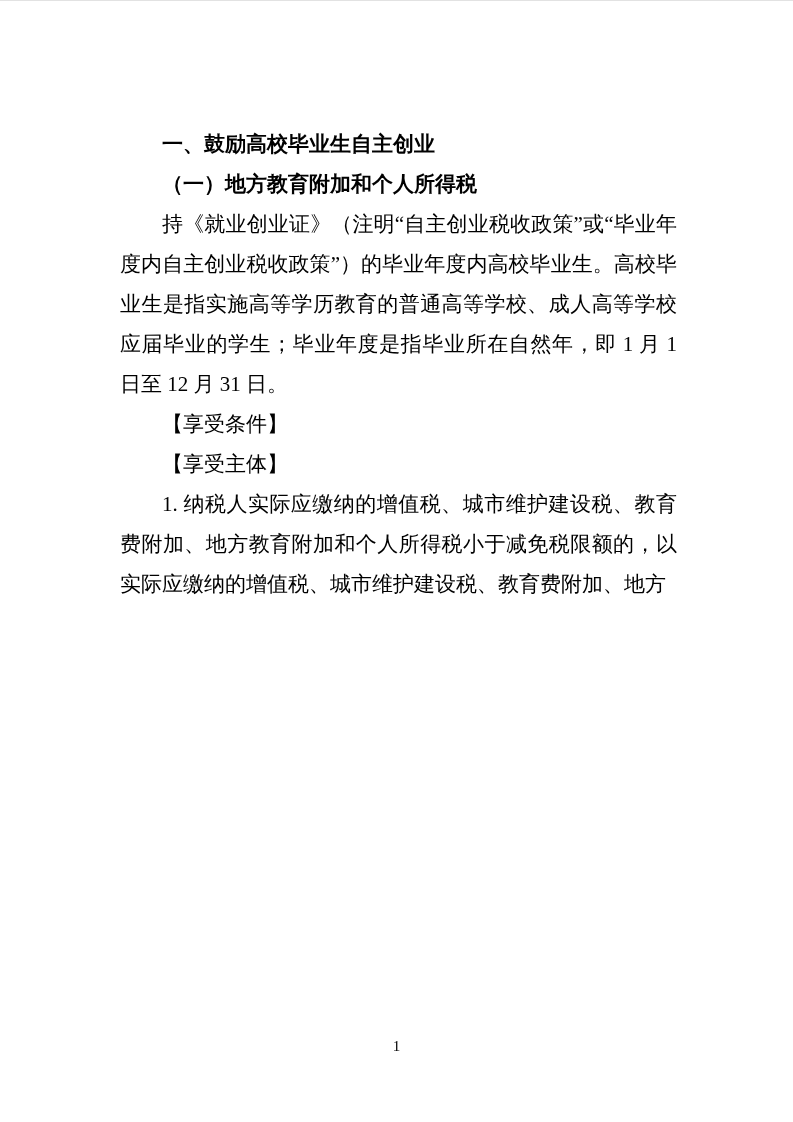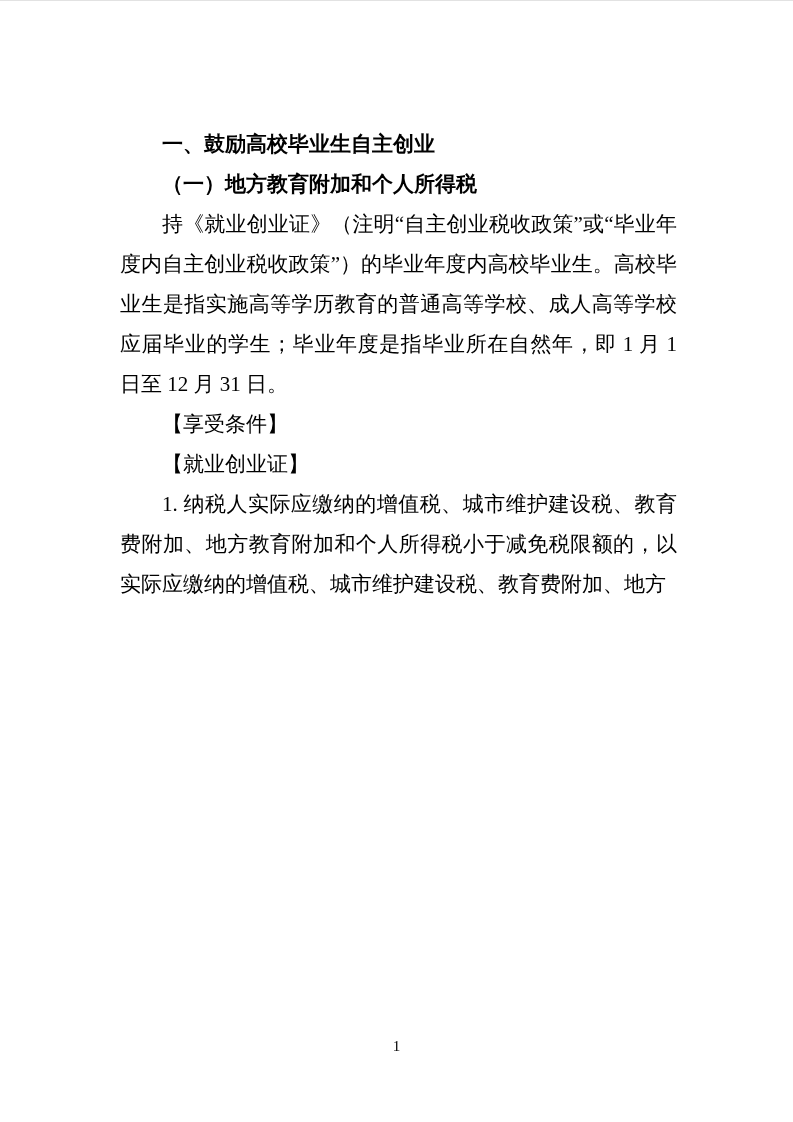--- a/index.html
+++ b/index.html
@@ -60,18 +60,18 @@
 
 <div class="page">
   <div class="content">
     <div class="heading-chapter">一、鼓励高校毕业生自主创业</div>
     <div class="heading-section">（一）地方教育附加和个人所得税</div>
 
     <p class="body-para">持《就业创业证》（注明“自主创业税收政策”或“毕业年度内自主创业税收政策”）的毕业年度内高校毕业生。高校毕业生是指实施高等学历教育的普通高等学校、成人高等学校应届毕业的学生；毕业年度是指毕业所在自然年，即 1 月 1 日至 12 月 31 日。</p>
 
     <div class="bracket-header">【享受条件】</div>
 
-    <div class="bracket-header">【就业创业证】</div>
+    <div class="bracket-header">【享受主体】</div>
     <p class="body-para">1. 纳税人实际应缴纳的增值税、城市维护建设税、教育费附加、地方教育附加和个人所得税小于减免税限额的，以实际应缴纳的增值税、城市维护建设税、教育费附加、地方</p>
   </div>
 
   <div class="footer">1</div>
 </div>
 
 </body></html>

